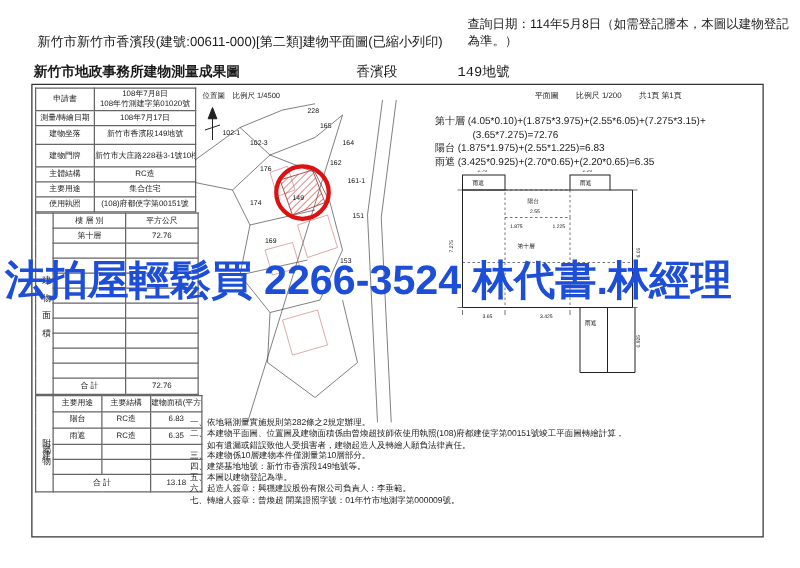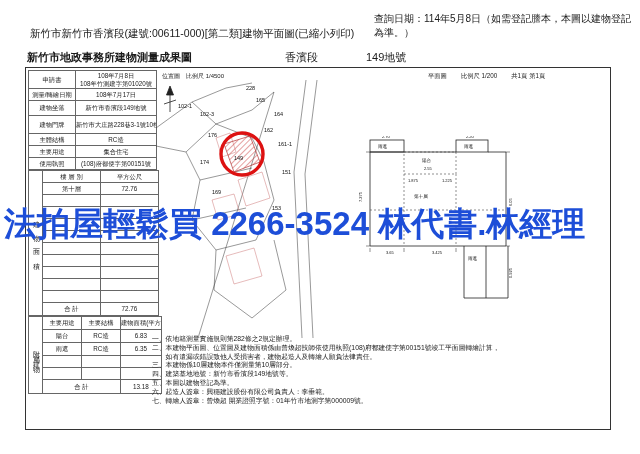--- a/index.html
+++ b/index.html
@@ -5,21 +5,21 @@
   html,body{margin:0;padding:0;background:#fff;}
   #screen{position:relative;width:640px;height:454px;background:#ffffff;overflow:hidden;
           font-family:"Liberation Sans","DejaVu Sans",sans-serif;color:#1a1a1a;}
   .sys-title{position:absolute;left:30px;top:7px;font-size:13.5px;font-weight:bold;letter-spacing:1px;}
   .sys-sub{position:absolute;left:30px;top:27px;font-size:10.5px;text-align:center;}
   .query-date{position:absolute;left:374px;top:12px;font-size:10px;}
   .sheet{position:absolute;left:25px;top:50px;width:626px;height:380px;}
   .sheet-head{position:absolute;left:0;top:0;width:100%;height:16px;font-size:11px;}
   .sh-title{position:absolute;left:2px;top:0;font-weight:bold;}
   .sh-sec{position:absolute;left:260px;top:0;font-family:Liberation Mono, monospace;}
-  .sh-land{position:absolute;left:341px;top:0;}
+  .sh-land{position:absolute;left:341px;top:0;font-family:Liberation Mono, monospace;}
   .sh-bldg{position:absolute;left:460px;top:0;margin-top:16px;}
   .sheet-box{position:absolute;left:0;top:17px;width:584px;height:361px;border:1px solid #333;background:#fff;}
   .left-col{position:absolute;left:2px;top:2px;width:129px;}
   table.t{border-collapse:collapse;table-layout:fixed;width:129px;}
   table.t td{border:1px solid #666;padding:0;font-size:6.3px;text-align:center;vertical-align:middle;
              overflow:hidden;white-space:nowrap;line-height:1.25;}
   td.lbl{width:46px;}
   td.vstrip{width:13px;}
   .vtext{writing-mode:vertical-rl;text-orientation:upright;font-size:7px;letter-spacing:14px;margin:0 auto;}
   .vtext2{writing-mode:vertical-rl;text-orientation:upright;font-size:7px;letter-spacing:5px;margin:0 auto;}
@@ -244,20 +244,26 @@
           <text class="mtext" x="78" y="80">149</text>
           <text class="mtext" x="126" y="94">151</text>
           <text class="mtext" x="116" y="130">153</text>
         </g>
       </svg>
 
       <div class="plan-head">
         <span>平面圖</span><span>比例尺 1/200</span><span>共1頁 第1頁</span>
       </div>
 
+      <div class="formulas">
+        <div>第十層 (4.05*0.10)+(1.875*3.975)+(2.55*6.05)+(7.275*3.15)+</div>
+        <div class="ind">(3.65*7.275)=72.76</div>
+        <div>陽台 (1.875*1.975)+(2.55*1.225)=6.83</div>
+        <div>雨遮 (3.425*0.925)+(2.70*0.65)+(2.20*0.65)=6.35</div>
+      </div>
 
       <svg class="plan-svg" width="190" height="190" viewBox="0 0 190 190">
         <g stroke="#222" stroke-width="0.8" fill="none">
 
           <rect x="14" y="4" width="34" height="12"></rect>
           <rect x="100" y="4" width="32" height="12"></rect>
 
           <path d="M14,16 L14,110 L150,110 L150,16 L132,16 M100,16 L48,16 M48,16 L14,16"></path>
 
           <path d="M108,110 L108,162 L152,162 L152,110"></path>

